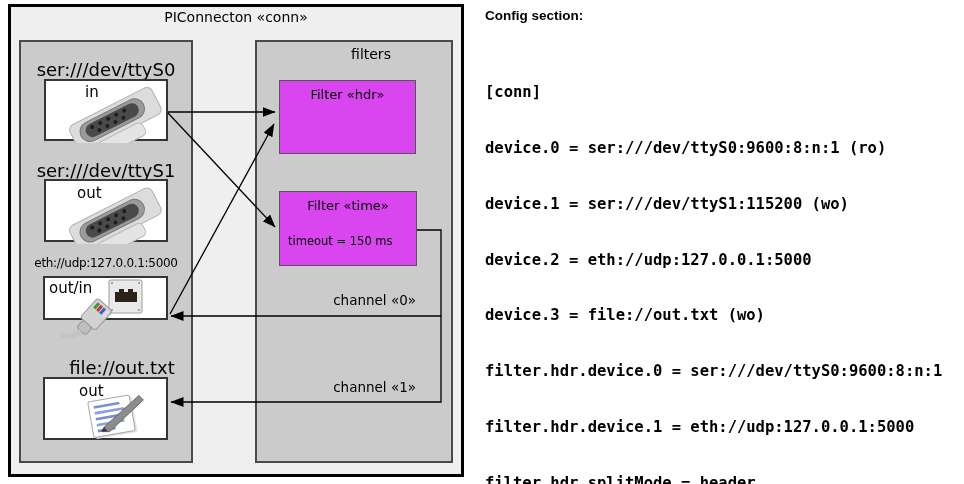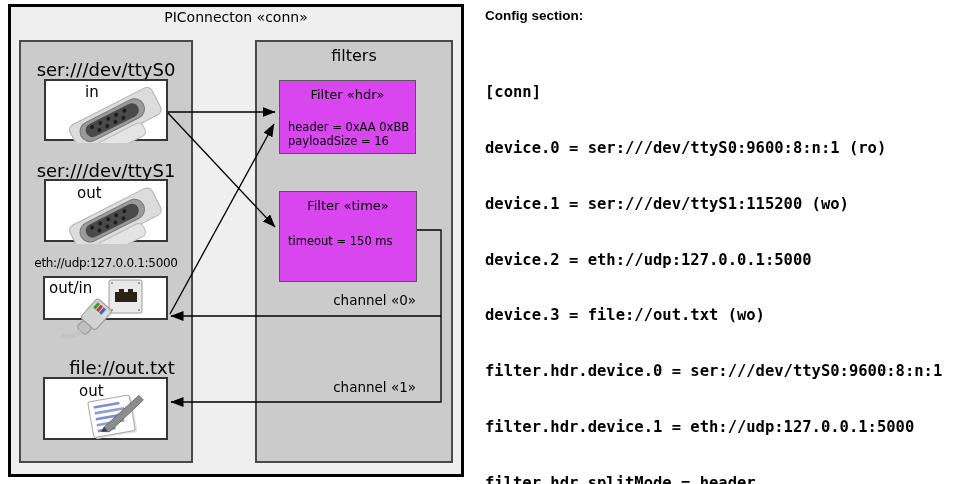--- a/index.html
+++ b/index.html
@@ -9,21 +9,21 @@
 
   
   .outer{left:8px;top:4px;width:456px;height:473px;background:#efefef;
          border:3px solid #000;box-sizing:border-box;}
   .diagram-title{left:8px;top:9px;width:456px;text-align:center;font-size:14px;}
 
   
   .panel{background:#cbcbcb;border:2px solid #4a4a4a;box-sizing:border-box;}
   .devices-panel{left:19px;top:40px;width:174px;height:423px;}
   .filters-panel{left:255px;top:40px;width:198px;height:423px;}
-  .filters-title{left:255px;top:46px;width:198px;text-align:center;font-size:16px;}
+  .filters-title{left:255px;top:46px;width:198px;text-align:center;font-size:14px;padding-left:17px;}
 
   .dev-label{width:174px;left:19px;text-align:center;font-size:18px;}
   .dev-label.small{font-size:12px;letter-spacing:-0.3px;}
   .dev-box{background:#fff;border:2px solid #353535;box-sizing:border-box;}
   .port{font-size:15px;position:absolute;}
 
   .filter-box{background:#d946ef;border:1.5px solid #555;box-sizing:border-box;}
   .filter-title{width:100%;text-align:center;font-size:13px;position:absolute;top:6px;}
   .filter-lines{position:absolute;left:8px;font-size:11.5px;line-height:13.5px;white-space:nowrap;}
 
@@ -133,27 +133,23 @@
       </g>
       <g transform="rotate(8 90 30)">
         <polygon points="62,52 92,16 97,20 68,56 60,57" fill="#8c8c8c" stroke="#5f5f5f" stroke-width="0.8"></polygon>
         <polygon points="62,52 60,57 66,56" fill="#3a3a3a"></polygon>
       </g>
     </svg>
   </div>
 
   <div class="abs filter-box" style="left:279px;top:80px;width:137px;height:74px;">
     <div class="filter-title">Filter «hdr»</div>
-    <div class="filter-lines" style="top:40px;">
-      <div>header = 0xAA 0xBB</div>
-      <div>payloadSize = 16</div>
-    </div>
   </div>
 
-  <div class="abs filter-box" style="left:279px;top:191px;width:138px;height:91px;">
+  <div class="abs filter-box" style="left:279px;top:191px;width:138px;height:75px;">
     <div class="filter-title">Filter «time»</div>
     <div class="filter-lines" style="top:43px;">
       <div>timeout = 150 ms</div>
     </div>
   </div>
 
   <div class="abs channel-label" style="left:296px;top:292px;">channel «0»</div>
   <div class="abs channel-label" style="left:296px;top:379px;">channel «1»</div>
 
   <svg class="abs arrow-overlay" width="964" height="484" viewBox="0 0 964 484">

